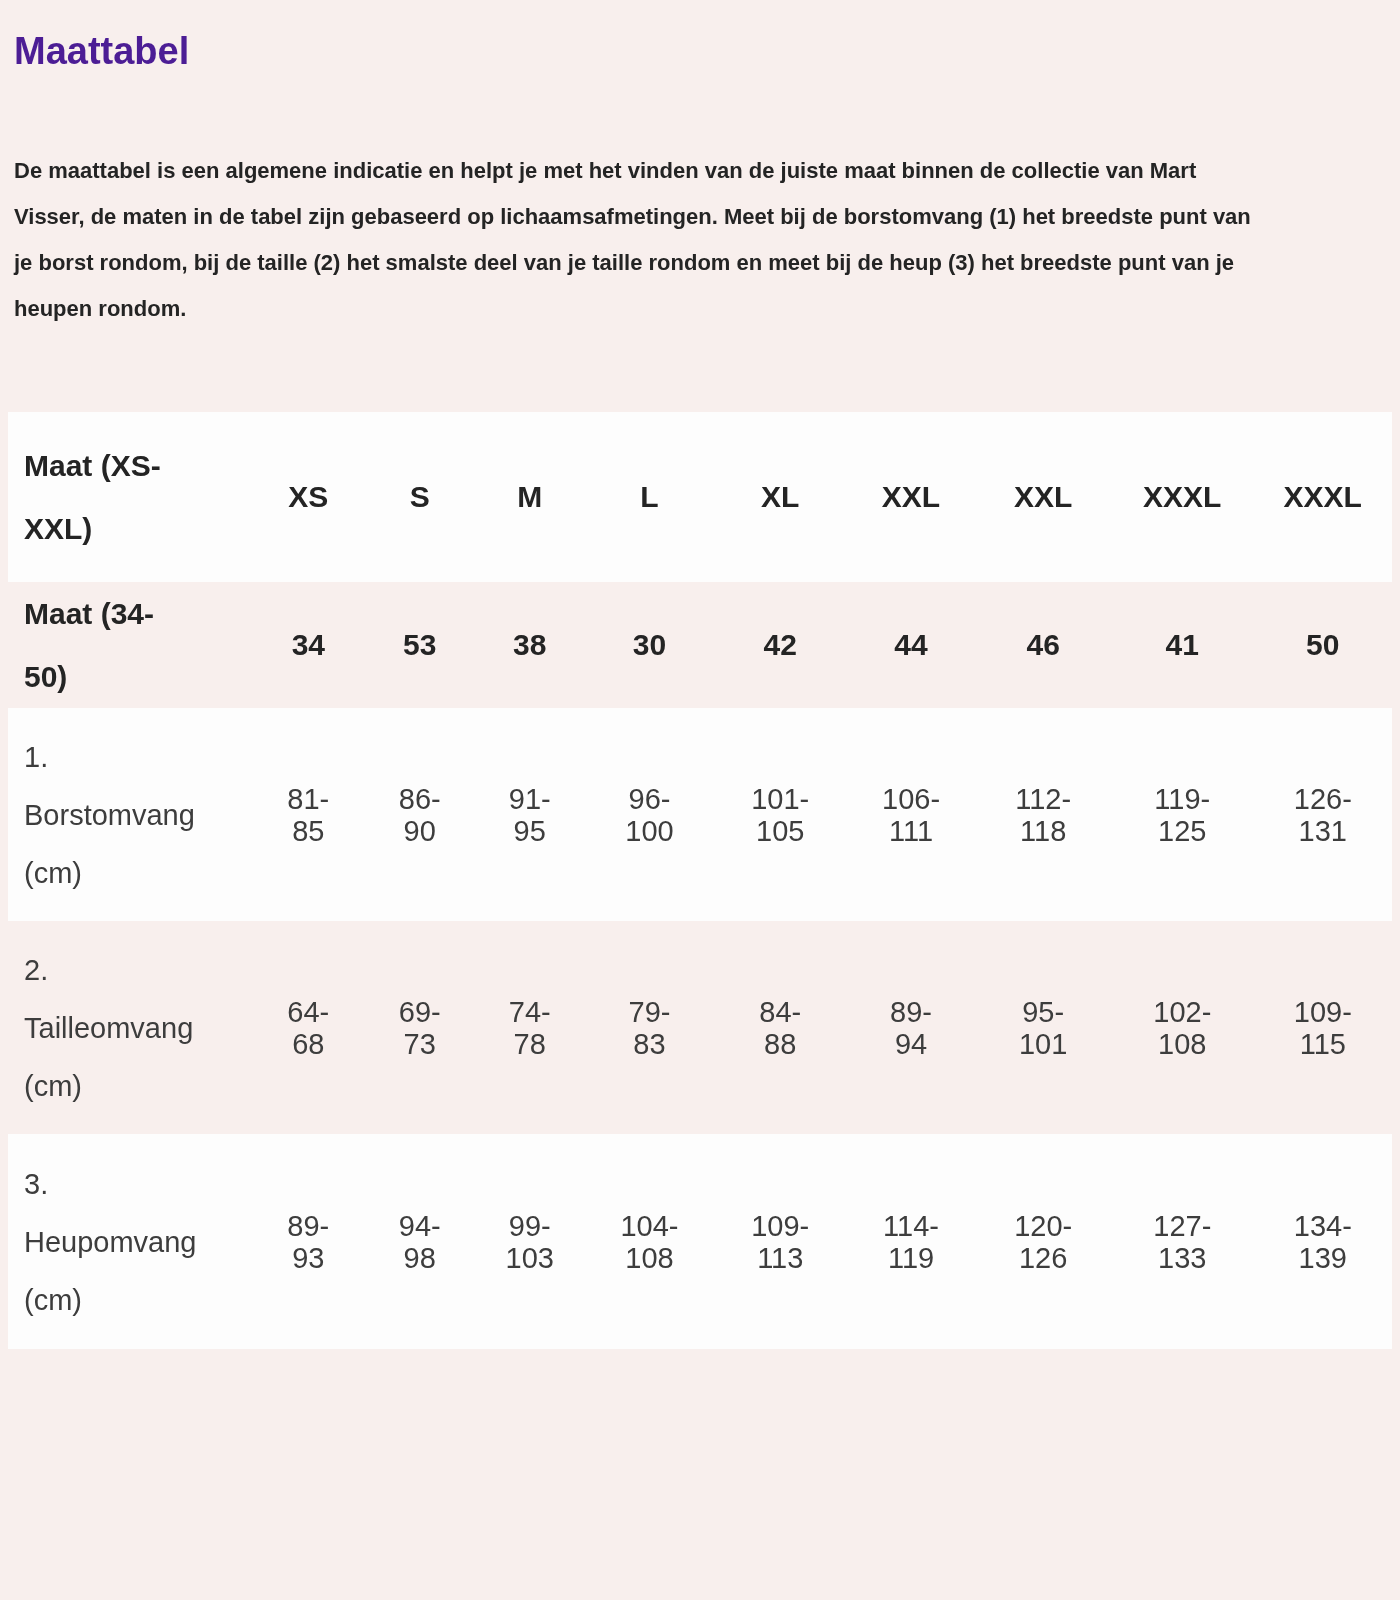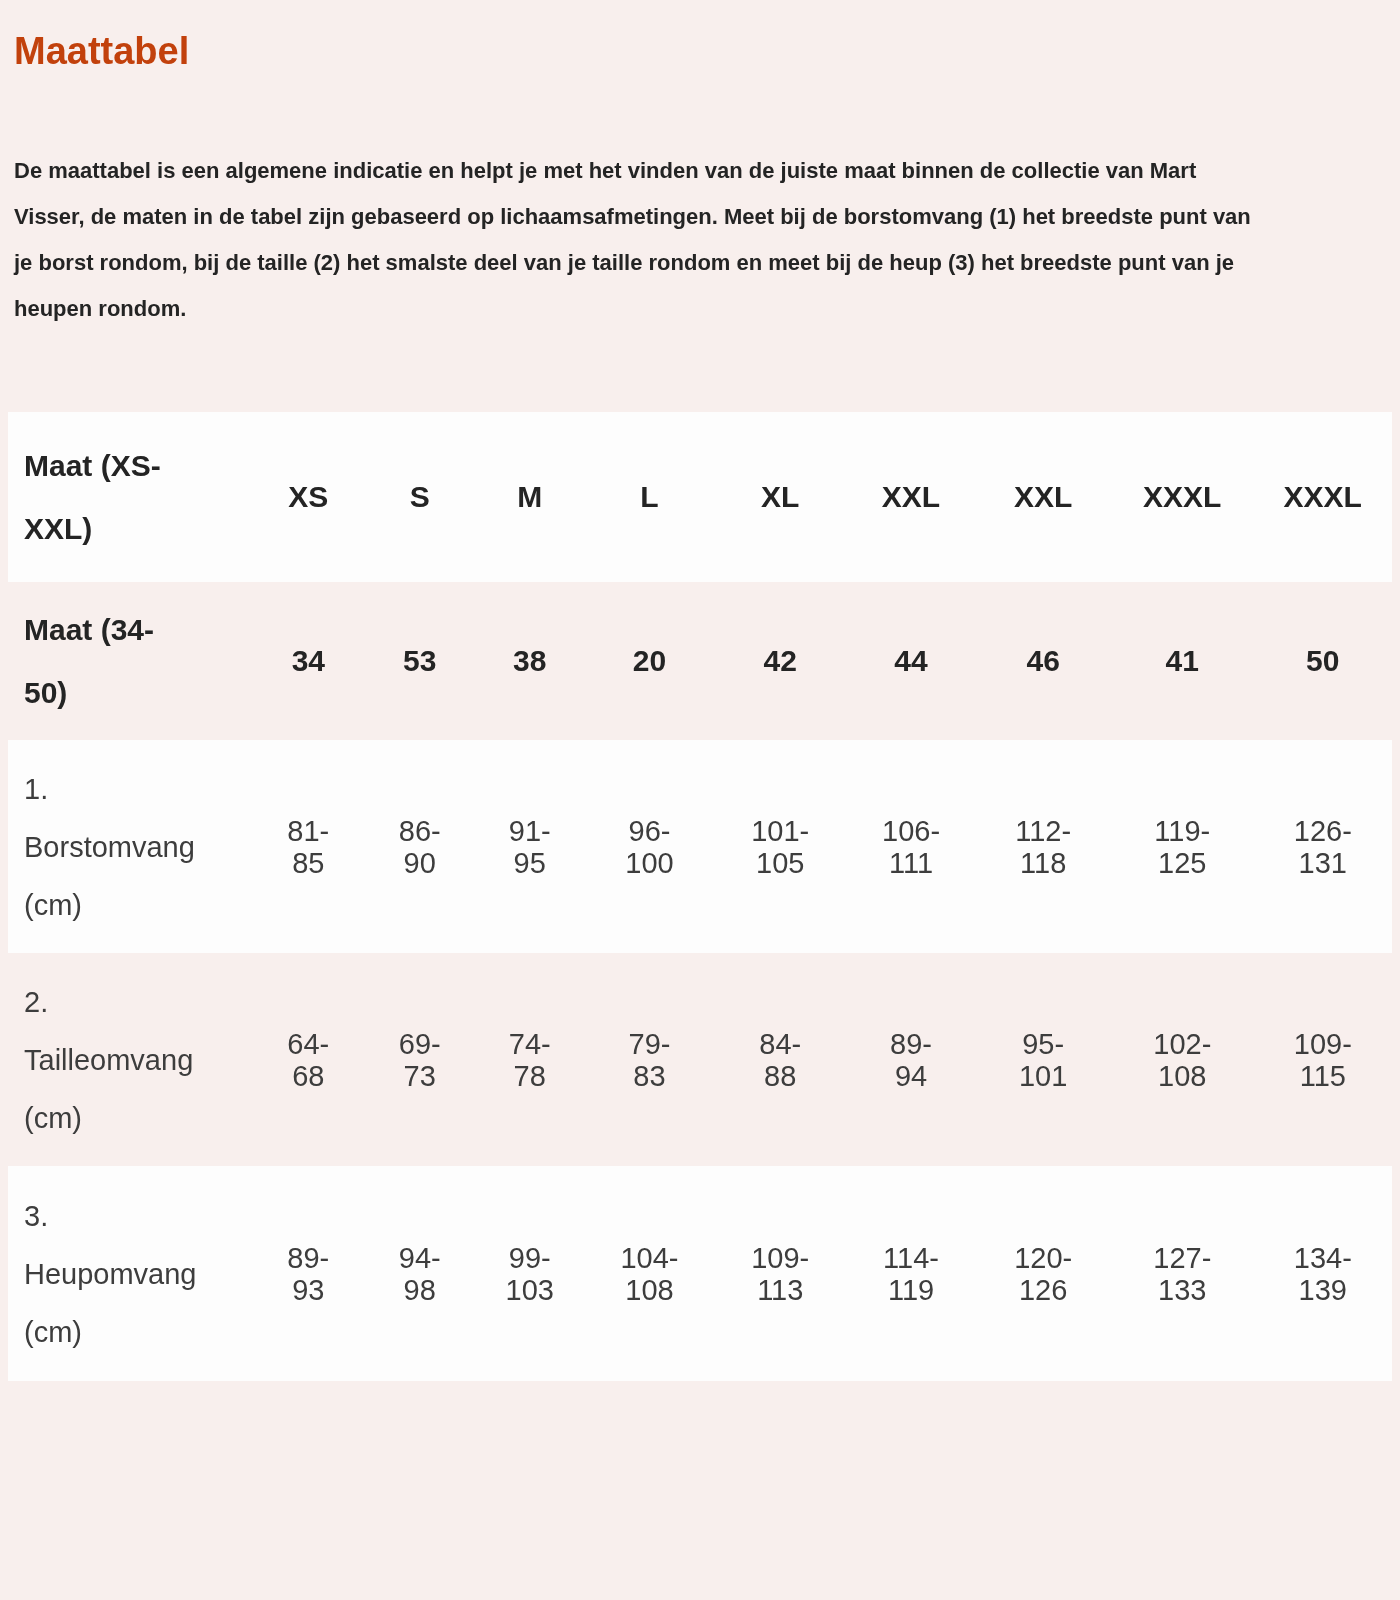--- a/index.html
+++ b/index.html
@@ -18,21 +18,21 @@
   .page {
     box-sizing: border-box;
     width: 1400px;
     padding: 26px 8px 0 8px;
   }
   .page-title {
     margin: 0 0 16px 6px;
     font-size: 38px;
     line-height: 50px;
     font-weight: bold;
-    color: #c2410c;
+    color: #4c1d95;
   }
   .para {
     margin: 0 0 0 6px;
     max-width: 1240px;
     font-size: 22px;
     line-height: 46px;
     font-weight: bold;
     color: #242424;
   }
   .para.intro  { margin-top: 72px; }
@@ -43,21 +43,21 @@
     margin-top: 80px;
     border-collapse: collapse;
     border-spacing: 0;
   }
   table.size-table tr.row-white { background: #fdfdfd; }
   table.size-table tr.row-pink  { background: transparent; }
 
   table.size-table td {
     vertical-align: middle;
     text-align: center;
-    padding: 16px;
+    padding: 0;
   }
   table.size-table td.label-cell {
     text-align: left;
     padding-left: 16px;
     padding-right: 10px;
   }
   tr.row-bold td {
     font-size: 30px;
     font-weight: bold;
     color: #242424;
@@ -105,21 +105,21 @@
           <td class="value-cell">XXL</td>
           <td class="value-cell">XXL</td>
           <td class="value-cell">XXXL</td>
           <td class="value-cell">XXXL</td>
         </tr>
         <tr class="row-pink row-bold" style="height: 106px;">
           <td class="label-cell">Maat (34-<br>50)</td>
           <td class="value-cell">34</td>
           <td class="value-cell">53</td>
           <td class="value-cell">38</td>
-          <td class="value-cell">20</td>
+          <td class="value-cell">30</td>
           <td class="value-cell">42</td>
           <td class="value-cell">44</td>
           <td class="value-cell">46</td>
           <td class="value-cell">41</td>
           <td class="value-cell">50</td>
         </tr>
         <tr class="row-white row-data" style="height: 213px;">
           <td class="label-cell">1.<br>Borstomvang<br>(cm)</td>
           <td class="value-cell">81-<br>85</td>
           <td class="value-cell">86-<br>90</td>

